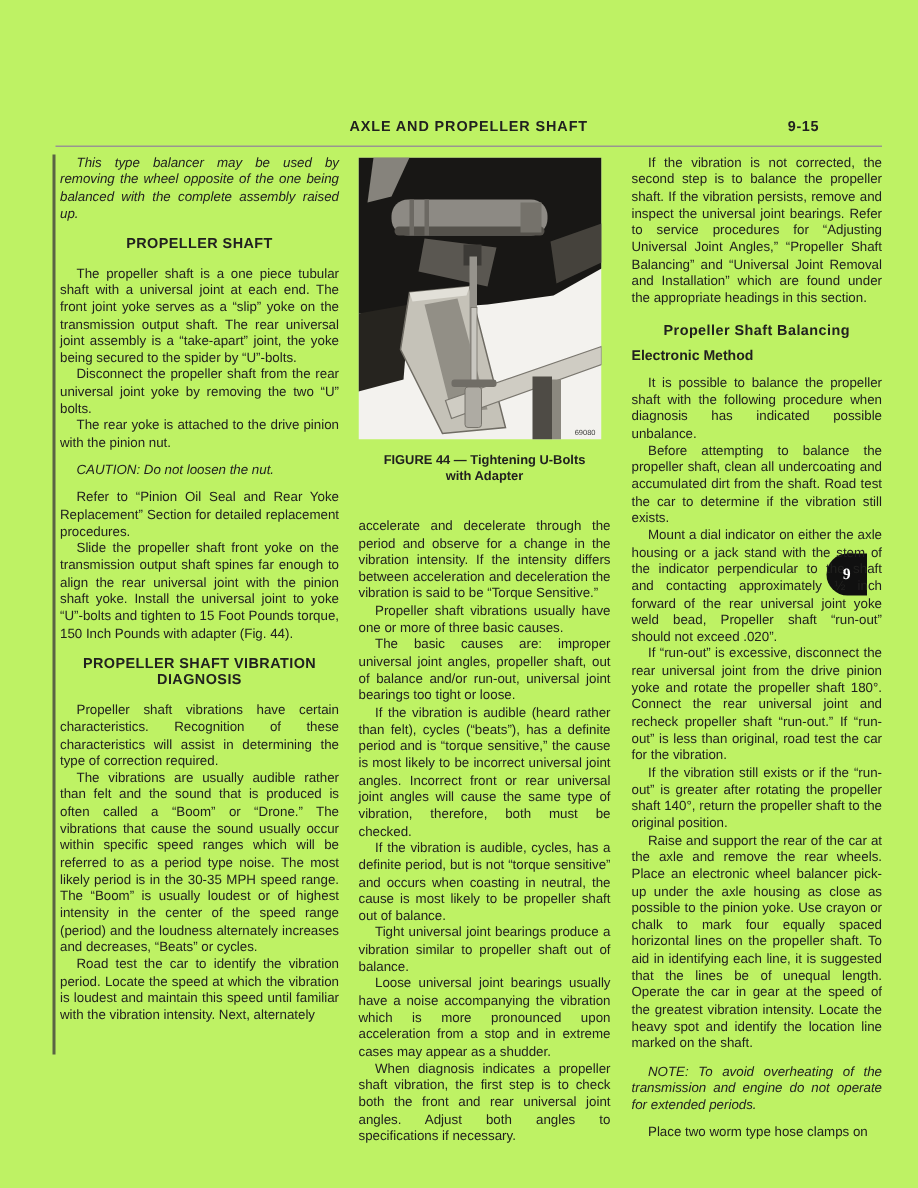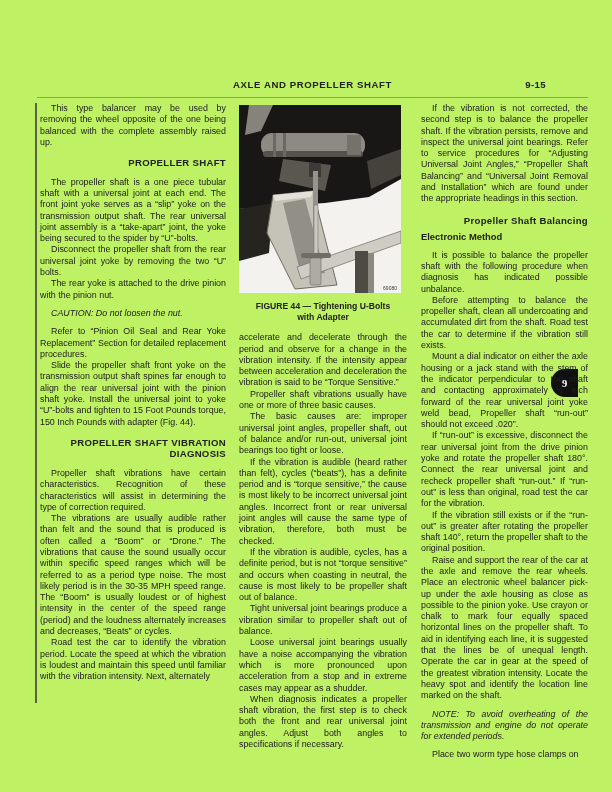--- a/index.html
+++ b/index.html
@@ -10,29 +10,29 @@
   .hdr-num{position:absolute;top:79px;left:486px;width:60px;text-align:right;
         font-size:9.6px;font-weight:bold;letter-spacing:.4px;}
   .hdr-rule{position:absolute;top:97px;left:37px;width:551px;height:1px;background:#999690;}
   .scanline{position:absolute;top:103px;left:35px;width:2px;height:600px;background:#41403c;opacity:.8;}
   .col{position:absolute;text-align:justify;font-size:8.9px;line-height:11.3px;}
   .col-left{left:40px;width:186px;top:103px;}
   .col-mid{left:239px;width:168px;top:105px;}
   .col-right{left:421px;width:167px;top:103px;}
   p{margin:0;text-indent:11px;}
   p.flush{text-indent:0;}
-  p.ital{}
-  .h1{font-weight:bold;font-size:9.6px;line-height:11.5px;margin:9px 0 8px;text-align:right;letter-spacing:.3px;}
+  p.ital{font-style:italic;}
+  .h1{font-weight:bold;font-size:9.6px;line-height:11.5px;margin:9px 0 8px;text-align:center;letter-spacing:.3px;}
   .h2{font-weight:bold;font-size:9.4px;line-height:11.5px;margin:9px 0 7px;text-align:left;}
   .h1.tight{margin:10px 0 2px;}
   .h2.sub{margin:5px 0 7px;}
   .caution,.note{font-style:italic;margin:7px 0;}
   .photo{width:162px;height:188px;}
   .caption{margin-top:5px;text-align:center;font-weight:bold;font-size:8.6px;line-height:11px;text-indent:0;}
-  .caption-wrap{margin-bottom:9px;}
+  .caption-wrap{margin-bottom:22px;}
   .tab9{position:absolute;top:369px;left:551px;width:27px;height:28px;background:#101010;
         border-radius:14px 0 0 14px;color:#fff;display:flex;align-items:center;justify-content:center;
         font-size:10.5px;font-weight:bold;font-family:"Liberation Serif",serif;}
 </style>
 </head>
 <body>
 
 <div class="page">
 
   <div class="hdr-title">AXLE AND PROPELLER SHAFT</div>
@@ -88,21 +88,21 @@
         <rect x="75" y="100" width="4" height="54" fill="#c9c7c0" stroke="#6f6c64" stroke-width="0.5"></rect>
         <rect x="62" y="148" width="30" height="5" rx="2" fill="#706d66"></rect>
         <rect x="71" y="153" width="11" height="27" rx="2" fill="#aeaba3" stroke="#6f6c64" stroke-width="0.6"></rect>
         <text x="158" y="185" font-size="5" text-anchor="end" fill="#3a3a3a">69080</text>
       </svg>
       <div class="caption">
         <div>FIGURE 44 — Tightening U-Bolts</div>
         <div>with Adapter</div>
       </div>
     </div>
-    <p class="flush">accelerate and decelerate through the period and observe for a change in the vibration intensity. If the intensity appear between acceleration and deceleration the vibration is said to be “Torque Sensitive.”</p>
+    <p class="flush">accelerate and decelerate through the period and observe for a change in the vibration intensity. If the intensity differs between acceleration and deceleration the vibration is said to be “Torque Sensitive.”</p>
     <p>Propeller shaft vibrations usually have one or more of three basic causes.</p>
     <p>The basic causes are: improper universal joint angles, propeller shaft, out of balance and/or run-out, universal joint bearings too tight or loose.</p>
     <p>If the vibration is audible (heard rather than felt), cycles (“beats”), has a definite period and is “torque sensitive,” the cause is most likely to be incorrect universal joint angles. Incorrect front or rear universal joint angles will cause the same type of vibration, therefore, both must be checked.</p>
     <p>If the vibration is audible, cycles, has a definite period, but is not “torque sensitive” and occurs when coasting in neutral, the cause is most likely to be propeller shaft out of balance.</p>
     <p>Tight universal joint bearings produce a vibration similar to propeller shaft out of balance.</p>
     <p>Loose universal joint bearings usually have a noise accompanying the vibration which is more pronounced upon acceleration from a stop and in extreme cases may appear as a shudder.</p>
     <p>When diagnosis indicates a propeller shaft vibration, the first step is to check both the front and rear universal joint angles. Adjust both angles to specifications if necessary.</p>
   </div>
 
   <div class="col col-right">

